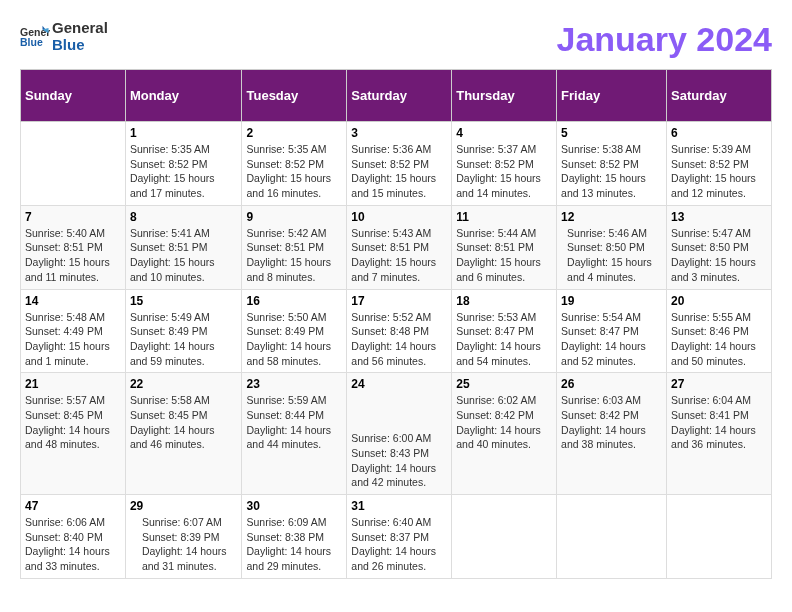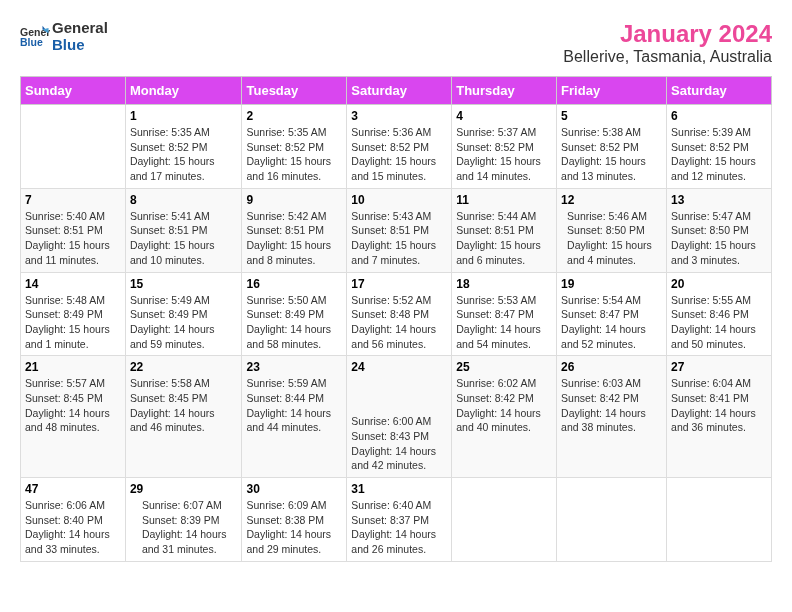--- a/index.html
+++ b/index.html
@@ -22,37 +22,37 @@
       gap: 2px;
     }
     .logo-icon {
       width: 30px;
       height: 30px;
     }
     .title-block {
       text-align: right;
     }
     .main-title {
-      font-size: 24px;
+      font-size: 34px;
       font-weight: bold;
-      color: #ec4899;
+      color: #8b5cf6;
     }
     .subtitle {
       font-size: 16px;
       color: #333;
     }
     table {
       width: 100%;
       border-collapse: collapse;
       font-size: 11px;
     }
     thead tr th {
-      background-color: #d946ef;
+      background-color: #701a75;
       color: #fff;
-      padding: 6px 4px;
+      padding: 18px 4px;
       text-align: left;
       font-size: 13px;
       font-weight: bold;
       border: 1px solid #ccc;
     }
     tbody tr td {
       border: 1px solid #ddd;
       padding: 4px;
       vertical-align: top;
       background: #fff;
@@ -87,21 +87,20 @@
       <polygon points="30,5 38,15 30,10" fill="#1a5fa8"></polygon>
       <polygon points="30,10 38,15 38,8" fill="#4a9fd4"></polygon>
     </svg>
     <div>
       <div style="font-size:15px;font-weight:bold;color:#333;line-height:1.1">General</div>
       <div style="font-size:15px;font-weight:bold;color:#1a5fa8;line-height:1.1">Blue</div>
     </div>
   </div>
   <div class="title-block">
     <div class="main-title">January 2024</div>
-    <div class="subtitle">Bellerive, Tasmania, Australia</div>
   </div>
 </div>
 
 <table>
   <thead>
     <tr>
     <th>Sunday</th>
         <th>Monday</th>
         <th>Tuesday</th>
         <th>Saturday</th>
@@ -204,21 +203,21 @@
           <div class="day-info" style="white-space: pre-line;">Sunrise: 5:47 AM
 Sunset: 8:50 PM
 Daylight: 15 hours
 and 3 minutes.</div>
         </td>
       </tr>
       <tr>
         <td>
           <span class="day-num">14</span>
           <div class="day-info" style="white-space: pre-line;">Sunrise: 5:48 AM
-Sunset: 8:49 PM
+Sunset: 4:49 PM
 Daylight: 15 hours
 and 1 minute.</div>
         </td>
         <td>
           <span class="day-num">15</span>
           <div class="day-info" style="white-space: pre-line;">Sunrise: 5:49 AM
 Sunset: 8:49 PM
 Daylight: 14 hours
 and 59 minutes.</div>
         </td>

